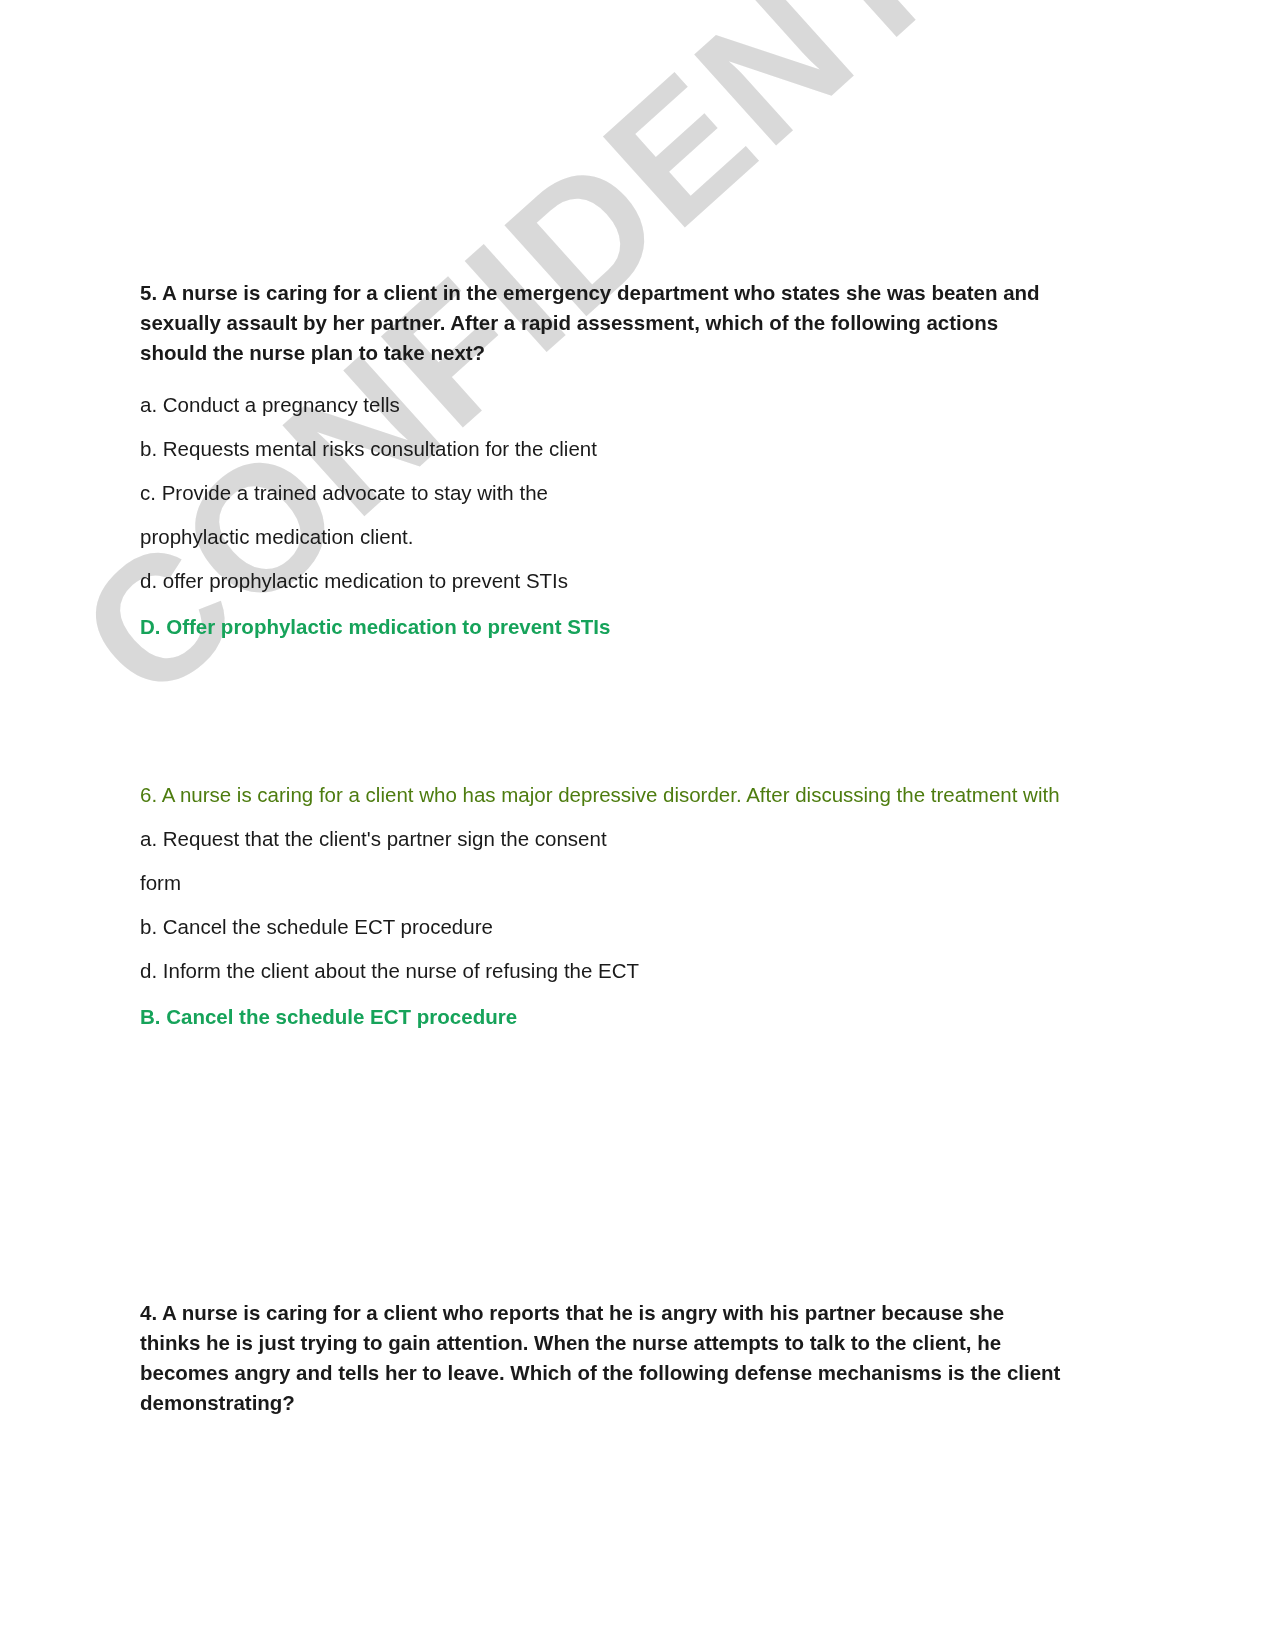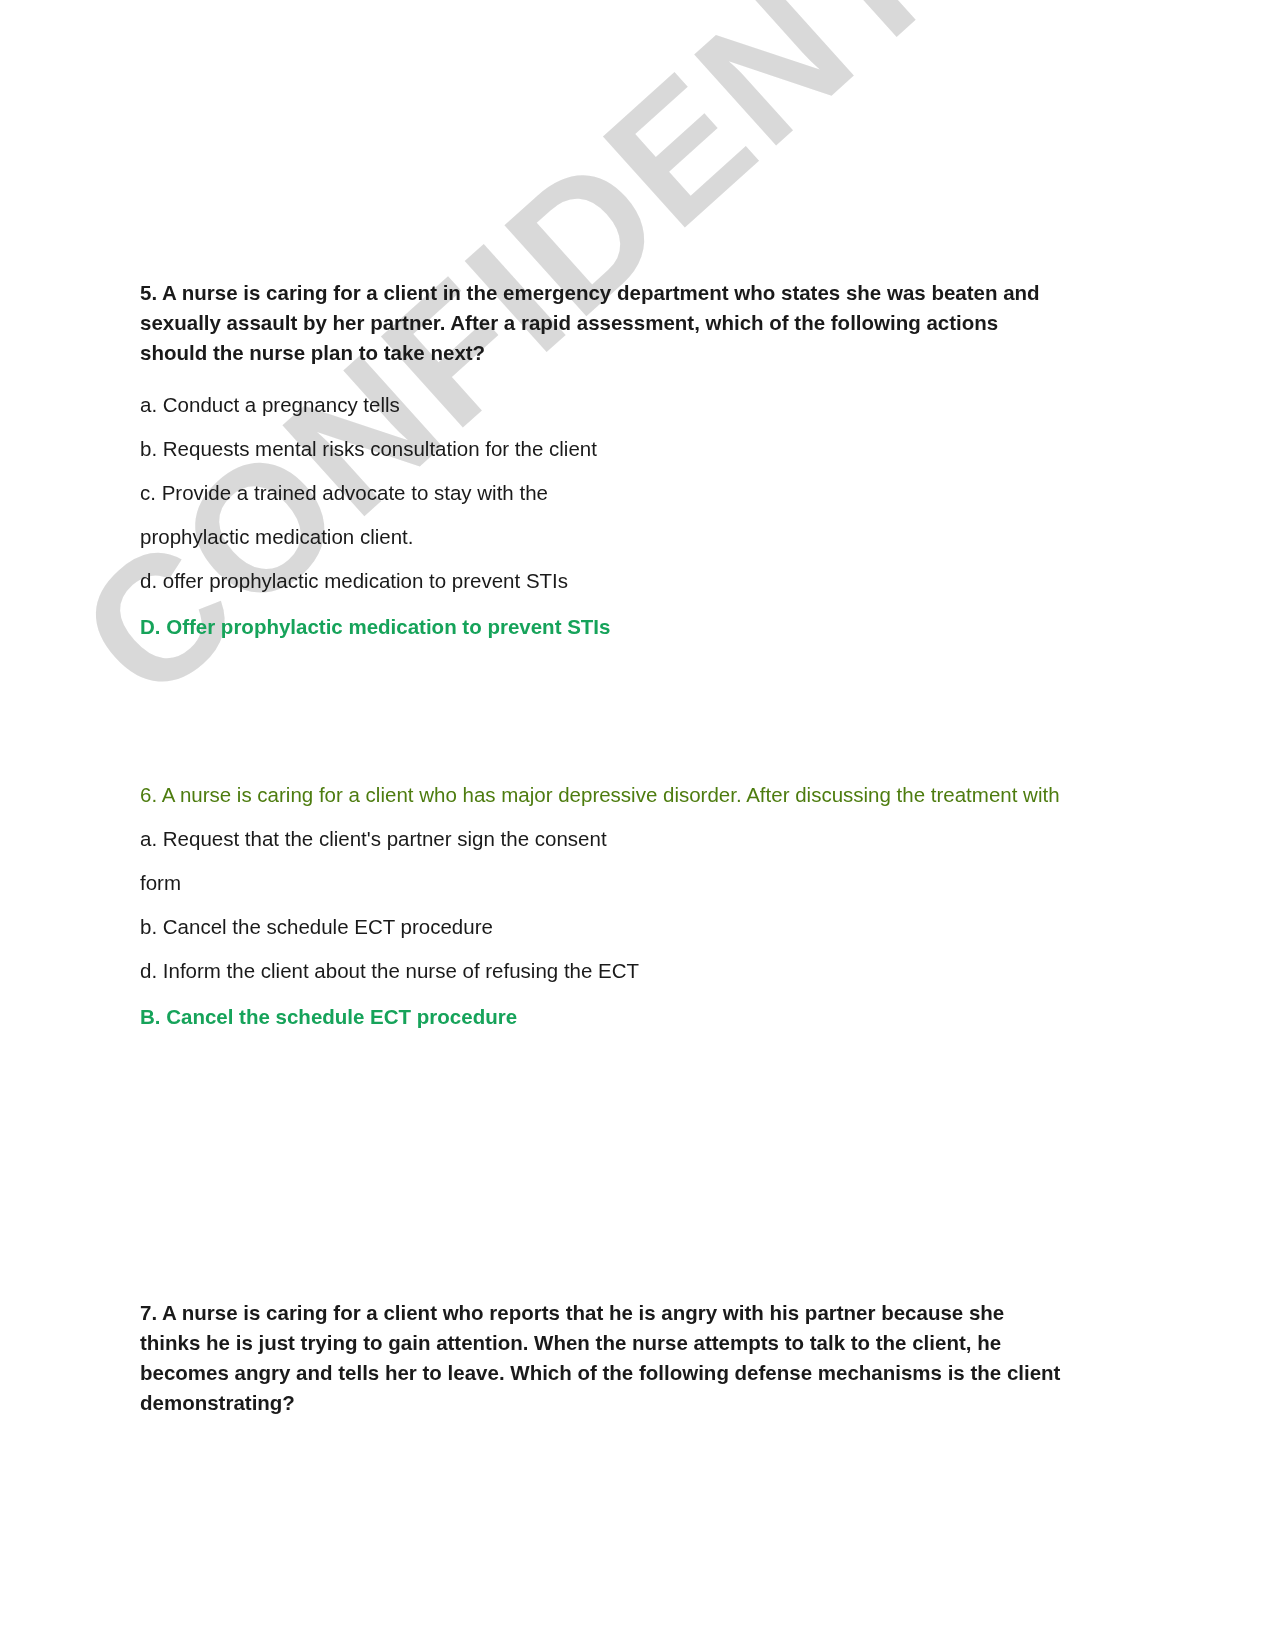--- a/index.html
+++ b/index.html
@@ -112,17 +112,17 @@
     <div class="block" style="top:780px;">
       <p class="line">6. A nurse is caring for a client who has major depressive disorder. After discussing the treatment with</p>
       <p class="opt">a. Request that the client's partner sign the consent</p>
       <p class="opt">form</p>
       <p class="opt">b. Cancel the schedule ECT procedure</p>
       <p class="opt">d. Inform the client about the nurse of refusing the ECT</p>
       <p class="answer">B. Cancel the schedule ECT procedure</p>
     </div>
 
     <div class="block" style="top:1298px;">
-      <p class="para">7. A nurse is caring for a client who reports that he is angry with his partner because she thinks he is just trying to gain attention. When the nurse attempts to talk to the client, he becomes angry and tells her to leave. Which of the following defense mechanisms is the client demonstrating?</p>
+      <p class="para">4. A nurse is caring for a client who reports that he is angry with his partner because she thinks he is just trying to gain attention. When the nurse attempts to talk to the client, he becomes angry and tells her to leave. Which of the following defense mechanisms is the client demonstrating?</p>
     </div>
 
   </div>
 </div>
 
 </body></html>

